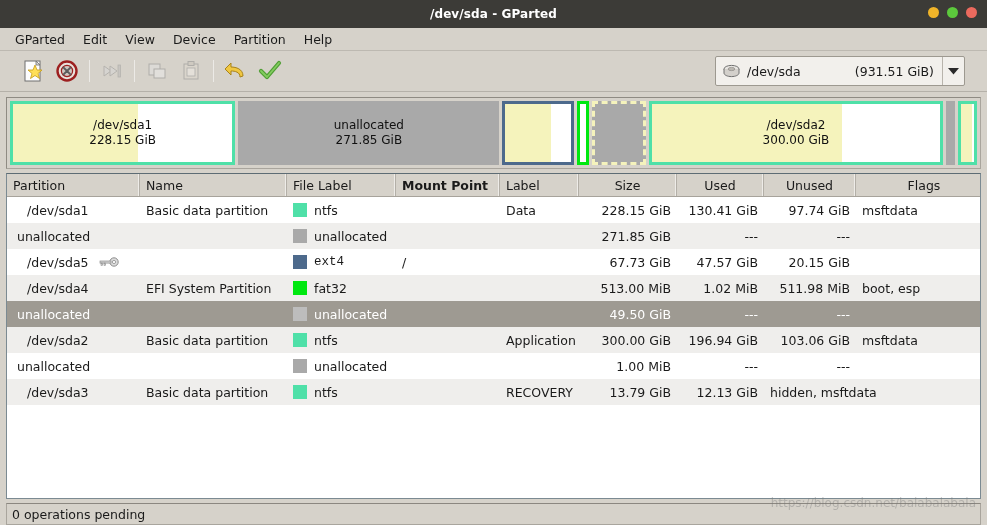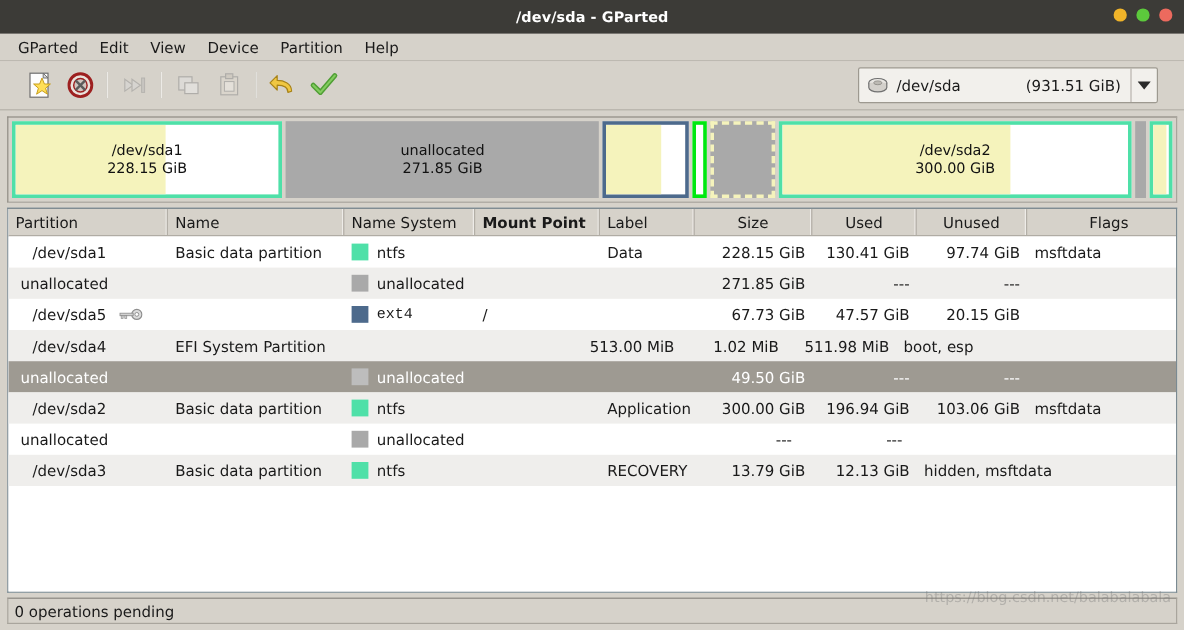--- a/index.html
+++ b/index.html
@@ -176,21 +176,21 @@
     width: 14px; height: 14px;
     display: inline-block;
     margin-right: 7px;
     flex: 0 0 14px;
   }
   .key-icon { margin-left: 10px; display: flex; align-items: center; }
 
   
   .statusbar {
     height: 22px; min-height: 22px;
-    margin: 4px 6px 5px 6px;
+    margin: 4px 6px 0 6px;
     background: #d6d2ca;
     border: 1px solid #a9a59d;
     border-top-color: #8b8780;
     display: flex; align-items: center;
     padding-left: 5px;
     font-size: 12.5px; color: #1a1a1a;
     position: relative;
   }
   .watermark {
     position: absolute;
@@ -333,21 +333,21 @@
       <div class="gpart gpart-unalloc" style="flex: 9 1 0px; background: rgb(169, 169, 169);"></div>
       <div class="gpart" style="flex: 13.79 1 0px; border: 3px solid rgb(79, 224, 168); background: rgb(255, 255, 255);">
         <div class="fill-used" style="width: 88%;"></div>
       </div>
     </div>
 
   <div class="table-wrap">
     <div class="thead" id="thead">
         <div class="th" style="width: 133px; flex: 0 0 133px;">Partition</div>
         <div class="th" style="width: 147px; flex: 0 0 147px;">Name</div>
-        <div class="th" style="width: 109px; flex: 0 0 109px;">Name System</div>
+        <div class="th" style="width: 109px; flex: 0 0 109px;">File Label</div>
         <div class="th" style="width: 104px; flex: 0 0 104px; font-weight: bold;">Mount Point</div>
         <div class="th" style="width: 79px; flex: 0 0 79px;">Label</div>
         <div class="th center" style="width: 98px; flex: 0 0 98px;">Size</div>
         <div class="th center" style="width: 87px; flex: 0 0 87px;">Used</div>
         <div class="th center" style="width: 92px; flex: 0 0 92px;">Unused</div>
         <div class="th center" style="width: 136px; flex: 0 0 136px;">Flags</div>
       </div>
     <div class="tbody" id="tbody">
         <div class="trow">
           <div class="td" style="width: 133px; flex: 0 0 133px;">
@@ -404,20 +404,24 @@
           <div class="td right" style="width: 98px; flex: 0 0 98px;">67.73 GiB</div>
           <div class="td right" style="width: 87px; flex: 0 0 87px;">47.57 GiB</div>
           <div class="td right" style="width: 92px; flex: 0 0 92px;">20.15 GiB</div>
           <div class="td" style="width: 136px; flex: 0 0 136px;"></div>
         </div>
         <div class="trow odd">
           <div class="td" style="width: 133px; flex: 0 0 133px;">
             <span style="padding-left: 14px;">/dev/sda4</span>
           </div>
           <div class="td" style="width: 147px; flex: 0 0 147px;">EFI System Partition</div>
+          <div class="td" style="width: 109px; flex: 0 0 109px;">
+            <span class="fs-swatch" style="background: rgb(0, 232, 16);"></span>
+            <span>fat32</span>
+          </div>
           <div class="td" style="width: 104px; flex: 0 0 104px;"></div>
           <div class="td" style="width: 79px; flex: 0 0 79px;"></div>
           <div class="td right" style="width: 98px; flex: 0 0 98px;">513.00 MiB</div>
           <div class="td right" style="width: 87px; flex: 0 0 87px;">1.02 MiB</div>
           <div class="td right" style="width: 92px; flex: 0 0 92px;">511.98 MiB</div>
           <div class="td" style="width: 136px; flex: 0 0 136px;">boot, esp</div>
         </div>
         <div class="trow selected">
           <div class="td" style="width: 133px; flex: 0 0 133px;">
             <span style="padding-left: 4px;">unallocated</span>
@@ -454,20 +458,21 @@
           <div class="td" style="width: 133px; flex: 0 0 133px;">
             <span style="padding-left: 4px;">unallocated</span>
           </div>
           <div class="td" style="width: 147px; flex: 0 0 147px;"></div>
           <div class="td" style="width: 109px; flex: 0 0 109px;">
             <span class="fs-swatch" style="background: rgb(169, 169, 169);"></span>
             <span>unallocated</span>
           </div>
           <div class="td" style="width: 104px; flex: 0 0 104px;"></div>
           <div class="td" style="width: 79px; flex: 0 0 79px;"></div>
+          <div class="td right" style="width: 98px; flex: 0 0 98px;">1.00 MiB</div>
           <div class="td right" style="width: 87px; flex: 0 0 87px;">---</div>
           <div class="td right" style="width: 92px; flex: 0 0 92px;">---</div>
           <div class="td" style="width: 136px; flex: 0 0 136px;"></div>
         </div>
         <div class="trow odd">
           <div class="td" style="width: 133px; flex: 0 0 133px;">
             <span style="padding-left: 14px;">/dev/sda3</span>
           </div>
           <div class="td" style="width: 147px; flex: 0 0 147px;">Basic data partition</div>
           <div class="td" style="width: 109px; flex: 0 0 109px;">

